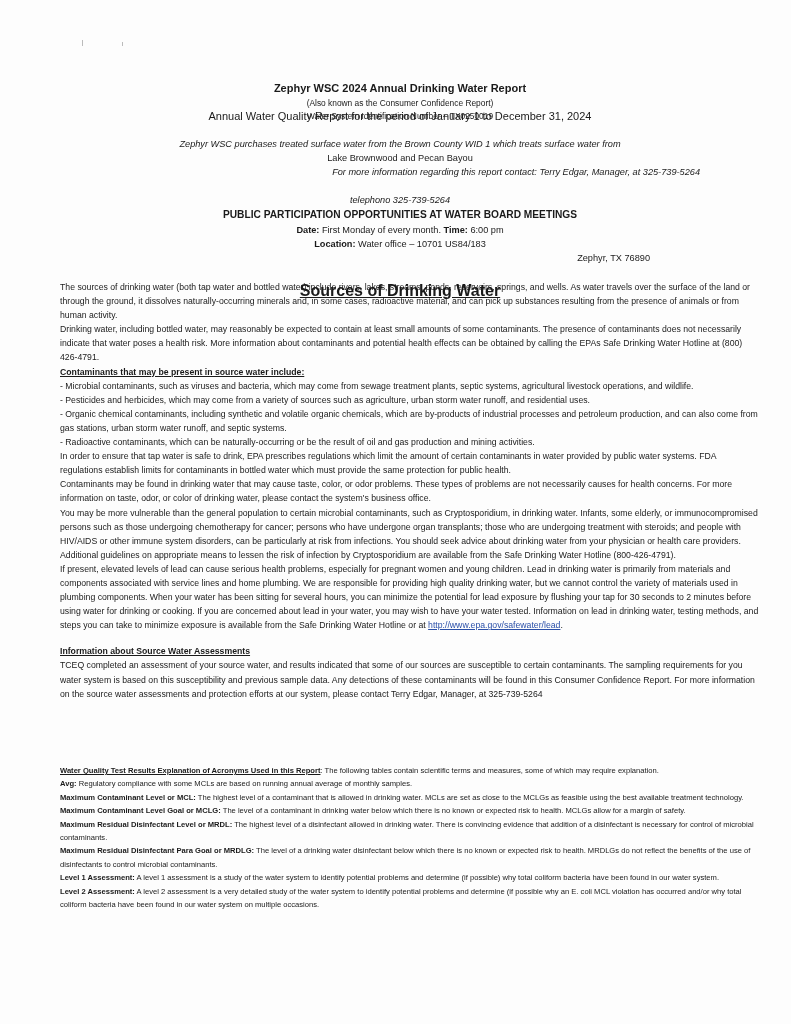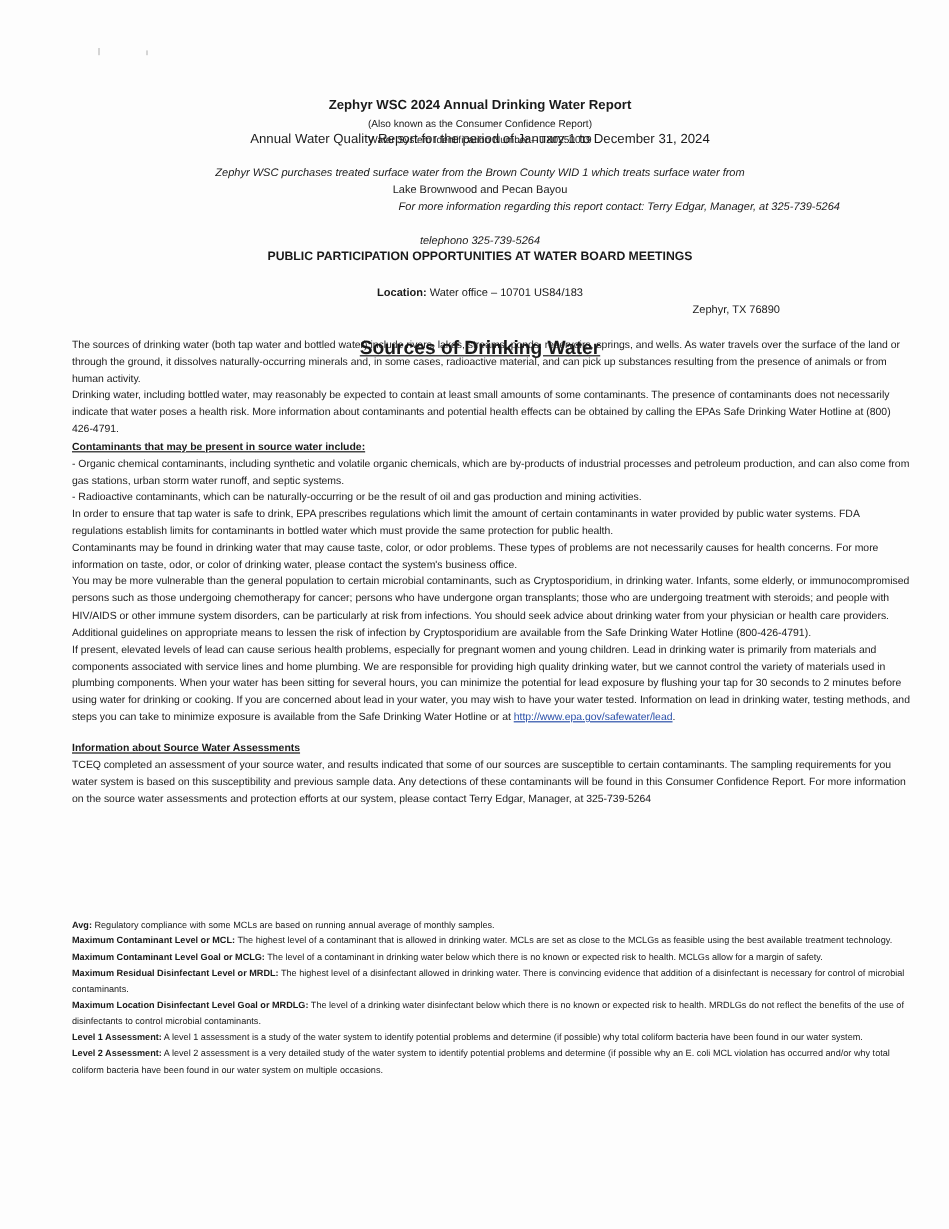--- a/index.html
+++ b/index.html
@@ -43,43 +43,49 @@
   <div class="hdr t-title">Zephyr WSC 2024 Annual Drinking Water Report</div>
   <div class="hdr t-small t-aka">(Also known as the Consumer Confidence Report)</div>
   <div class="hdr t-small t-id">Water System Identification Number – TX0250019</div>
   <div class="hdr t-period">Annual Water Quality Report for the period of January 1 to December 31, 2024</div>
   <div class="hdr t-purch">Zephyr WSC purchases treated surface water from the Brown County WID 1 which treats surface water from</div>
   <div class="hdr t-lake">Lake Brownwood and Pecan Bayou</div>
   <div class="hdr t-contact">For more information regarding this report contact: Terry Edgar, Manager, at 325-739-5264</div>
   <div class="hdr t-esp2">telephono 325-739-5264</div>
 
   <div class="hdr t-public">PUBLIC PARTICIPATION OPPORTUNITIES AT WATER BOARD MEETINGS</div>
+  <div class="hdr t-date">
+    <b>Date:</b><span> First Monday of every month. </span><b>Time:</b><span> 6:00 pm</span>
+  </div>
   <div class="hdr t-loc">
     <b>Location:</b><span> Water office – 10701 US84/183</span>
   </div>
   <div class="hdr t-city">Zephyr, TX 76890</div>
   <div class="hdr t-sources">Sources of Drinking Water</div>
 
   <div class="body" style="top:280px;">
     <p>The sources of drinking water (both tap water and bottled water) include rivers, lakes, streams, ponds, reservoirs, springs, and wells.  As water travels over the surface of the land or through the ground, it dissolves naturally-occurring minerals and, in some cases, radioactive material, and can pick up substances resulting from the presence of animals or from human activity.</p>
     <p>Drinking water, including bottled water, may reasonably be expected to contain at least small amounts of some contaminants.  The presence of contaminants does not necessarily indicate that water poses a health risk.  More information about contaminants and potential health effects can be obtained by calling the EPAs Safe Drinking Water Hotline at (800) 426-4791.</p>
     <p class="ul-bold">Contaminants that may be present in source water include:</p>
+    <p>-  Microbial contaminants, such as viruses and bacteria, which may come from sewage treatment plants, septic systems, agricultural livestock operations, and wildlife.</p>
+    <p>-  Pesticides and herbicides, which may come from a variety of sources such as agriculture, urban storm water runoff, and residential uses.</p>
     <p>-  Organic chemical contaminants, including synthetic and volatile organic chemicals, which are by-products of industrial processes and petroleum production, and can also come from gas stations, urban storm water runoff, and septic systems.</p>
     <p>-  Radioactive contaminants, which can be naturally-occurring or be the result of oil and gas production and mining activities.</p>
     <p>In order to ensure that tap water is safe to drink, EPA prescribes regulations which limit the amount of certain contaminants in water provided by public water systems. FDA regulations establish limits for contaminants in bottled water which must provide the same protection for public health.</p>
     <p>Contaminants may be found in drinking water that may cause taste, color, or odor problems.  These types of problems are not necessarily causes for health concerns.  For more information on taste, odor, or color of drinking water, please contact the system's business office.</p>
     <p>You may be more vulnerable than the general population to certain microbial contaminants, such as Cryptosporidium, in drinking water.  Infants, some elderly, or immunocompromised persons such as those undergoing chemotherapy for cancer; persons who have undergone organ transplants; those who are undergoing treatment with steroids; and people with HIV/AIDS or other immune system disorders, can be particularly at risk from infections. You should seek advice about drinking water from your physician or health care providers.  Additional guidelines on appropriate means to lessen the risk of infection by Cryptosporidium are available from the Safe Drinking Water Hotline (800-426-4791).</p>
     <p><span>If present, elevated levels of lead can cause serious health problems, especially for pregnant women and young children. Lead in drinking water is primarily from materials and components associated with service lines and home plumbing. We are responsible for providing high quality drinking water, but we cannot control the variety of materials used in plumbing components. When your water has been sitting for several hours, you can minimize the potential for lead exposure by flushing your tap for 30 seconds to 2 minutes before using water for drinking or cooking. If you are concerned about lead in your water, you may wish to have your water tested. Information on lead in drinking water, testing methods, and steps you can take to minimize exposure is available from the Safe Drinking Water Hotline or at </span><a class="link">http://www.epa.gov/safewater/lead</a><span>.</span></p>
     <div class="gap"></div>
     <p class="ul-bold">Information about Source Water Assessments</p>
     <p>TCEQ completed an assessment of your source water, and results indicated that some of our sources are susceptible to certain contaminants.  The sampling requirements for you water system is based on this susceptibility and previous sample data.  Any detections of these contaminants will be found in this Consumer Confidence Report.  For more information on the source water assessments and protection efforts at our system, please contact Terry Edgar, Manager, at 325-739-5264</p>
   </div>
 
   <div class="defs">
+    <p><b class="ul-bold">Water Quality Test Results Explanation of Acronyms Used in this Report</b><span>:  The following tables contain scientific terms and measures, some of which may require explanation.</span></p>
     <p><b>Avg:</b><span> Regulatory compliance with some MCLs are based on running annual average of monthly samples.</span></p>
     <p><b>Maximum Contaminant Level or MCL:</b><span> The highest level of a contaminant that is allowed in drinking water. MCLs are set as close to the MCLGs as feasible using the best available treatment technology.</span></p>
     <p><b>Maximum Contaminant Level Goal or MCLG:</b><span> The level of a contaminant in drinking water below which there is no known or expected risk to health. MCLGs allow for a margin of safety.</span></p>
     <p><b>Maximum Residual Disinfectant Level or MRDL:</b><span> The highest level of a disinfectant allowed in drinking water. There is convincing evidence that addition of a disinfectant is necessary for control of microbial contaminants.</span></p>
-    <p><b>Maximum Location Disinfectant Level Goal or MRDLG:</b><span> The level of a drinking water disinfectant below which there is no known or expected risk to health. MRDLGs do not reflect the benefits of the use of disinfectants to control microbial contaminants.</span></p>
+    <p><b>Maximum Residual Disinfectant Para Goal or MRDLG:</b><span> The level of a drinking water disinfectant below which there is no known or expected risk to health. MRDLGs do not reflect the benefits of the use of disinfectants to control microbial contaminants.</span></p>
     <p><b>Level 1 Assessment:</b><span> A level 1 assessment is a study of the water system to identify potential problems and determine (if possible) why total coliform bacteria have been found in our water system.</span></p>
     <p><b>Level 2 Assessment:</b><span> A level 2 assessment is a very detailed study of the water system to identify potential problems and determine (if possible why an E. coli MCL violation has occurred and/or why total coliform bacteria have been found in our water system on multiple occasions.</span></p>
   </div>
 </div>
 
 </body></html>

